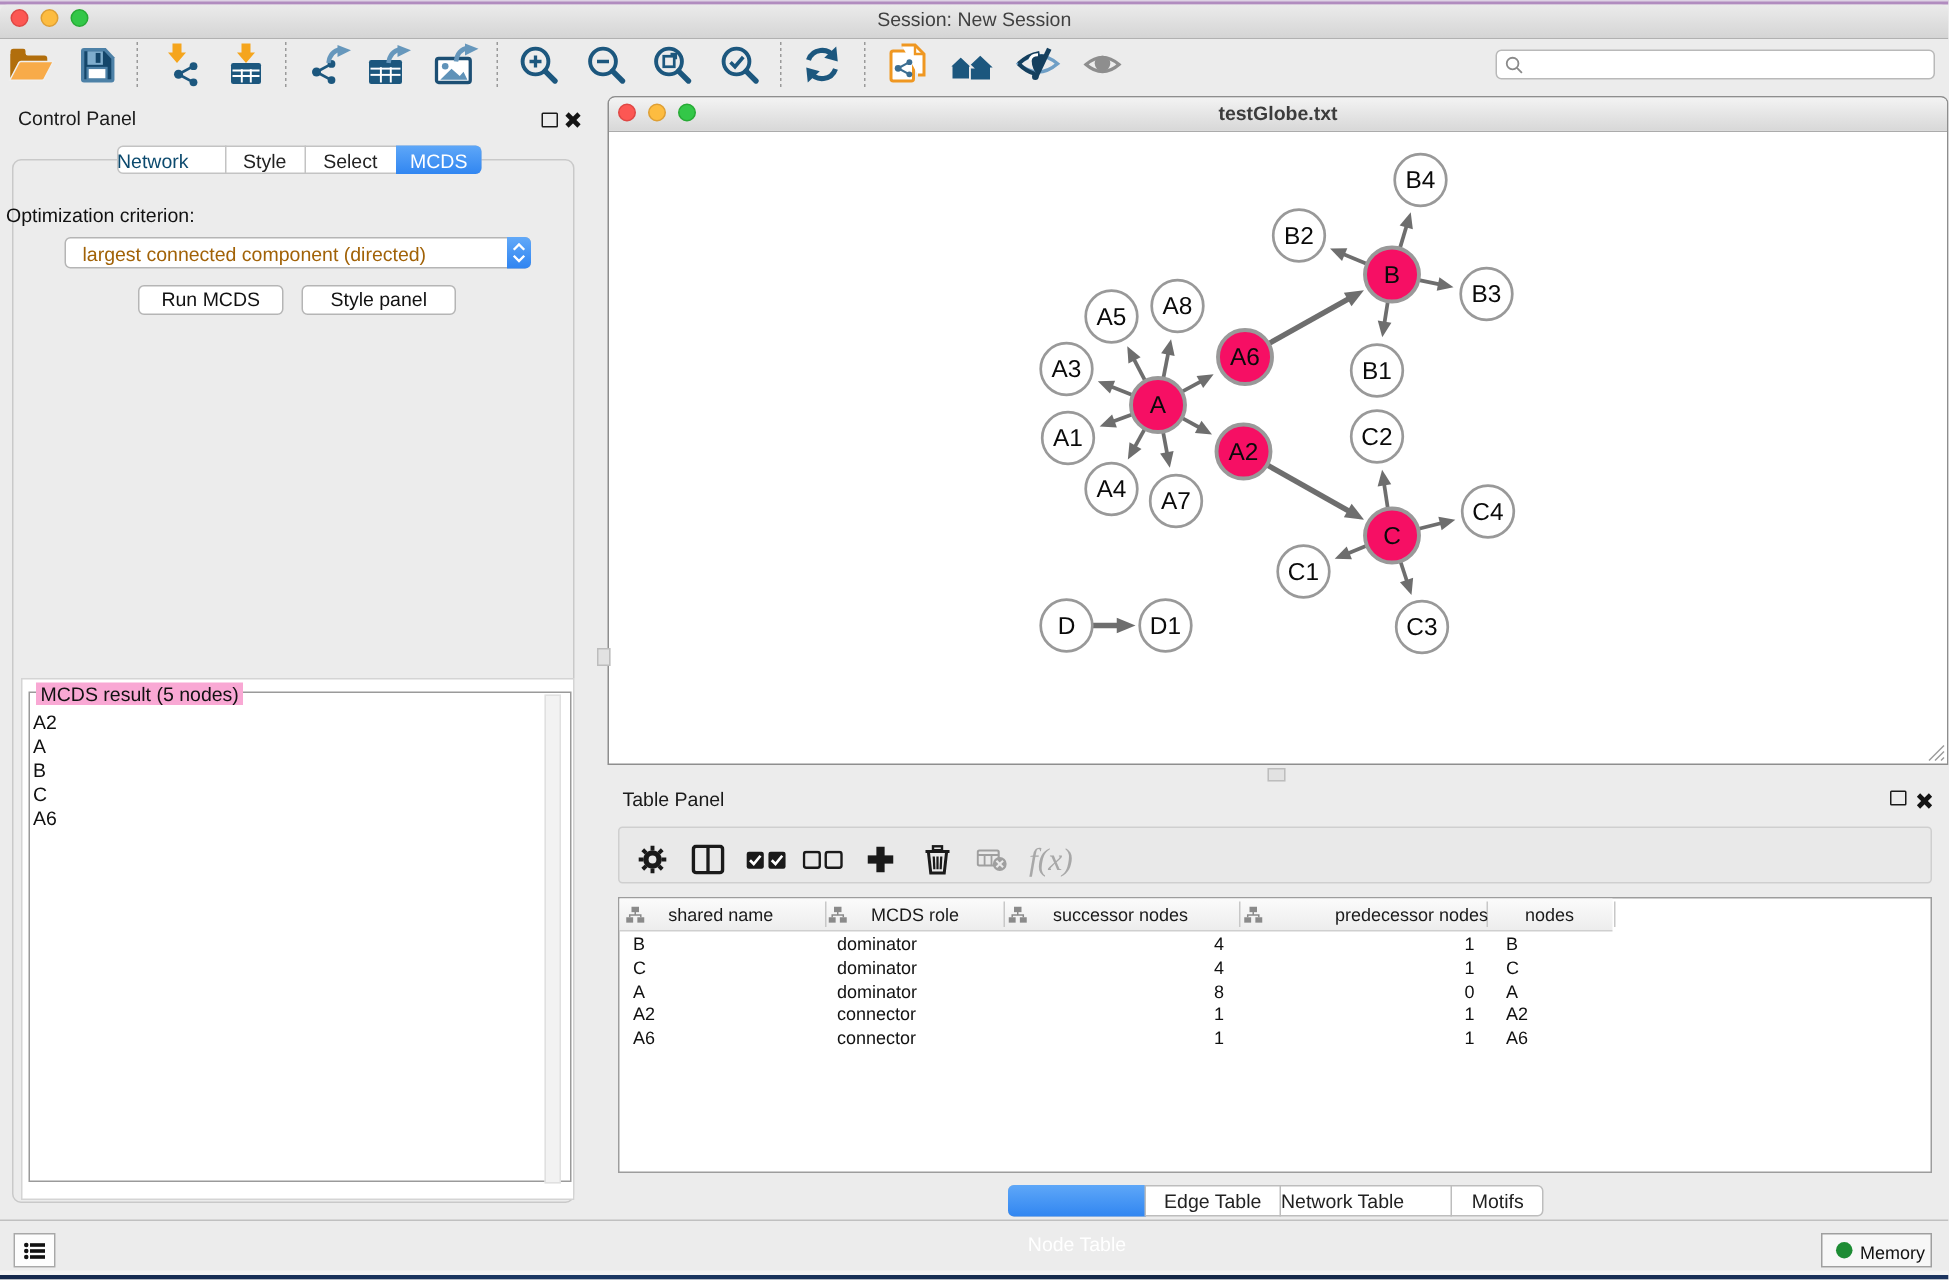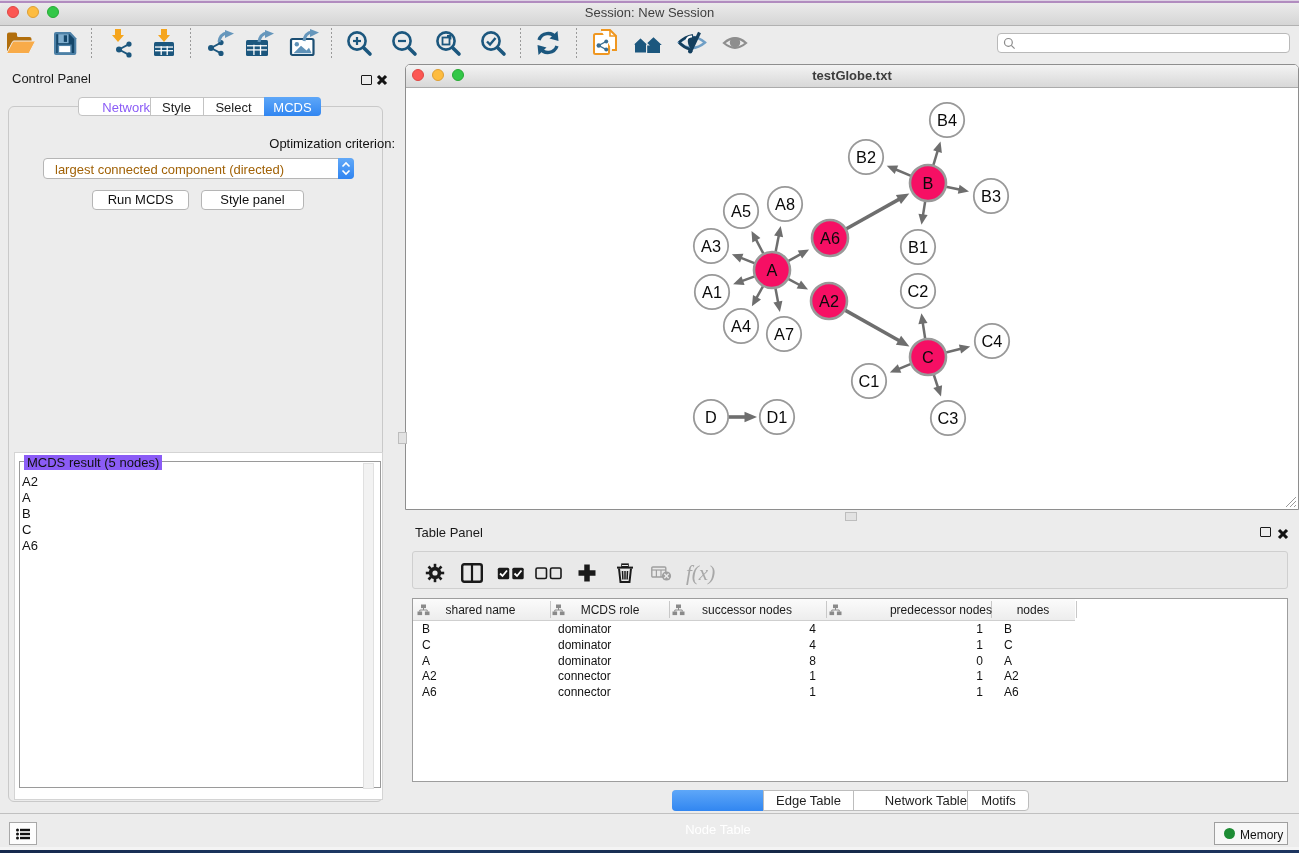--- a/index.html
+++ b/index.html
@@ -182,40 +182,40 @@
     </g>
   </svg>
 
 <div class="abs" style="left:8px;top:106px;width:375px;height:696px;border:1px solid #c9c9c9;border-radius:6px;box-sizing:border-box;"></div>
 
 <div class="abs" style="left:78px;top:97px;width:243px;height:19px;background:#fff;
      border:1px solid #c3c3c3;border-radius:4px;box-sizing:border-box;"></div>
 <div class="abs" style="left:150px;top:97px;width:1px;height:19px;background:#c3c3c3;"></div>
 <div class="abs" style="left:203px;top:97px;width:1px;height:19px;background:#c3c3c3;"></div>
 <div class="abs" style="left:264px;top:97px;width:57px;height:19px;background:linear-gradient(#5ea7f8,#3186f1);border-radius:0 4px 4px 0;"></div>
-<div class="abs" style="left:78px;top:100px;width:72px;height:14px;text-align:right;font-size:13px;color:#8b5cf6;">Network</div>
+<div class="abs" style="left:78px;top:100px;width:72px;height:14px;text-align:left;font-size:13px;color:#0c4a6e;">Network</div>
 <div class="abs" style="left:150px;top:100px;width:53px;height:14px;text-align:center;font-size:13px;color:#222;">Style</div>
 <div class="abs" style="left:203px;top:100px;width:61px;height:14px;text-align:center;font-size:13px;color:#222;">Select</div>
 <div class="abs" style="left:264px;top:100px;width:57px;height:14px;text-align:center;font-size:13px;color:#fff;">MCDS</div>
 
-<div class="abs" style="left:4px;top:136px;width:391px;height:16px;text-align:right;font-size:13px;color:#111;">Optimization criterion:</div>
+<div class="abs" style="left:4px;top:136px;width:391px;height:16px;text-align:left;font-size:13px;color:#111;">Optimization criterion:</div>
 <div class="abs" style="left:43px;top:158px;width:311px;height:21px;background:#fff;border:1px solid #b5b5b5;border-radius:4px;box-sizing:border-box;"></div>
 <div class="abs" style="left:338px;top:158px;width:16px;height:21px;background:linear-gradient(#62a9f8,#2f84f1);border-radius:0 4px 4px 0;"></div>
 <svg class="abs" style="left:340px;top:161px;" width="12" height="15" viewBox="0 0 12 15">
   <path d="M2.5 5.5 L6 2 L9.5 5.5" fill="none" stroke="#fff" stroke-width="1.6"></path>
   <path d="M2.5 9.5 L6 13 L9.5 9.5" fill="none" stroke="#fff" stroke-width="1.6"></path>
 </svg>
 <div class="abs" style="left:55px;top:162px;font-size:13px;color:#a16207;">largest connected component (directed)</div>
 
 <div class="abs" style="left:92px;top:190px;width:97px;height:20px;background:#fff;border:1px solid #b5b5b5;border-radius:4px;box-sizing:border-box;text-align:center;font-size:13px;color:#111;line-height:18px;">Run MCDS</div>
 <div class="abs" style="left:201px;top:190px;width:103px;height:20px;background:#fff;border:1px solid #b5b5b5;border-radius:4px;box-sizing:border-box;text-align:center;font-size:13px;color:#111;line-height:18px;">Style panel</div>
 
 <div class="abs" style="left:14px;top:452px;width:369px;height:348px;background:#fff;border:1px solid #d4d4d4;box-sizing:border-box;"></div>
 <div class="abs" style="left:19px;top:461px;width:362px;height:327px;border:1px solid #9a9a9a;box-sizing:border-box;"></div>
-<div class="abs" style="left:24px;top:455px;background:#8b5cf6;padding:0 3px;font-size:13px;color:#111;">MCDS result (5 nodes)</div>
+<div class="abs" style="left:24px;top:455px;background:#f9a8d4;padding:0 3px;font-size:13px;color:#111;">MCDS result (5 nodes)</div>
 <div class="abs" style="left:363px;top:463px;width:11px;height:326px;background:#f2f2f2;border:1px solid #e0e0e0;box-sizing:border-box;"></div>
 <div class="abs" style="left:22px;top:474px;font-size:13px;color:#111;line-height:16px;">A2<br>A<br>B<br>C<br>A6</div>
 
 <div class="abs" style="left:0;top:813px;width:1299px;height:34px;background:#ececec;border-top:1px solid #c0c0c0;"></div>
 <div class="abs" style="left:9px;top:822px;width:28px;height:23px;background:#fdfdfd;border:1px solid #a8a8a8;box-sizing:border-box;"></div>
 <svg class="abs" style="left:16px;top:828px;" width="14" height="12" viewBox="0 0 14 12">
   <circle cx="1.5" cy="2" r="1.5" fill="#111"></circle>
     <rect x="4" y="0.8" width="10" height="2.4" fill="#111"></rect>
   <circle cx="1.5" cy="6" r="1.5" fill="#111"></circle>
     <rect x="4" y="4.8" width="10" height="2.4" fill="#111"></rect>
@@ -466,14 +466,14 @@
 <div class="abs" style="left:883px;top:685.1999999999998px;width:100px;text-align:right;font-size:12px;color:#111;">1</div>
 <div class="abs" style="left:1004px;top:685.1999999999998px;font-size:12px;color:#111;">A6</div>
 
 <div class="abs" style="left:672px;top:790px;width:357px;height:21px;background:#fff;border:1px solid #bdbdbd;border-radius:4px;box-sizing:border-box;"></div>
 <div class="abs" style="left:672px;top:790px;width:92px;height:21px;background:linear-gradient(#5ea7f8,#3186f1);border-radius:4px 0 0 4px;"></div>
 <div class="abs" style="left:763px;top:790px;width:1px;height:21px;background:#bdbdbd;"></div>
 <div class="abs" style="left:853px;top:790px;width:1px;height:21px;background:#bdbdbd;"></div>
 <div class="abs" style="left:967px;top:790px;width:1px;height:21px;background:#bdbdbd;"></div>
 <div class="abs" style="left:672px;top:793px;width:92px;text-align:center;font-size:13px;color:#fff;margin-top:29px;">Node Table</div>
 <div class="abs" style="left:764px;top:793px;width:89px;text-align:center;font-size:13px;color:#222;">Edge Table</div>
-<div class="abs" style="left:854px;top:793px;width:113px;text-align:right;font-size:13px;color:#222;">Network Table</div>
+<div class="abs" style="left:854px;top:793px;width:113px;text-align:left;font-size:13px;color:#222;">Network Table</div>
 <div class="abs" style="left:968px;top:793px;width:61px;text-align:center;font-size:13px;color:#222;">Motifs</div>
 
 </body></html>

